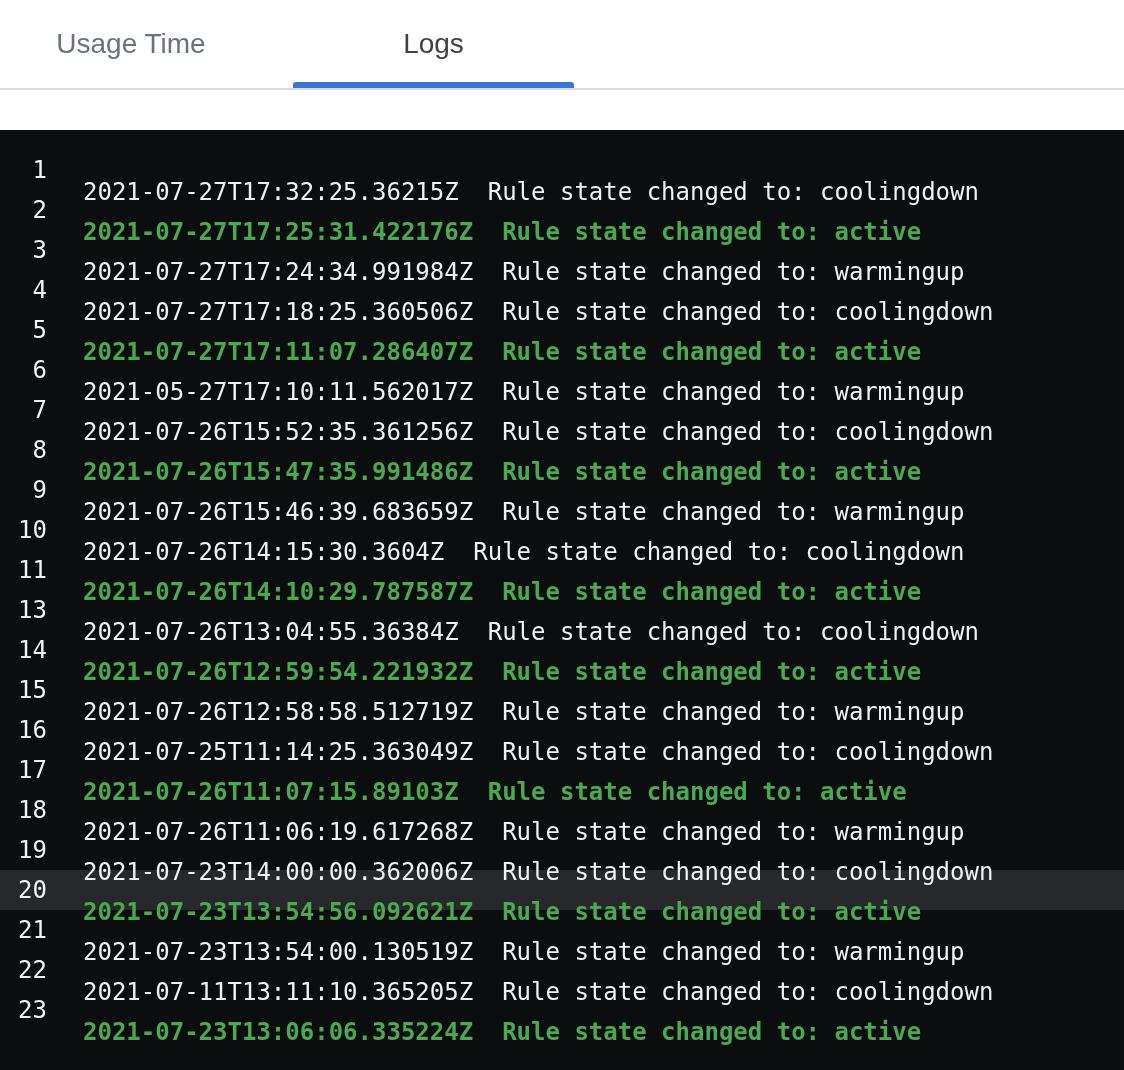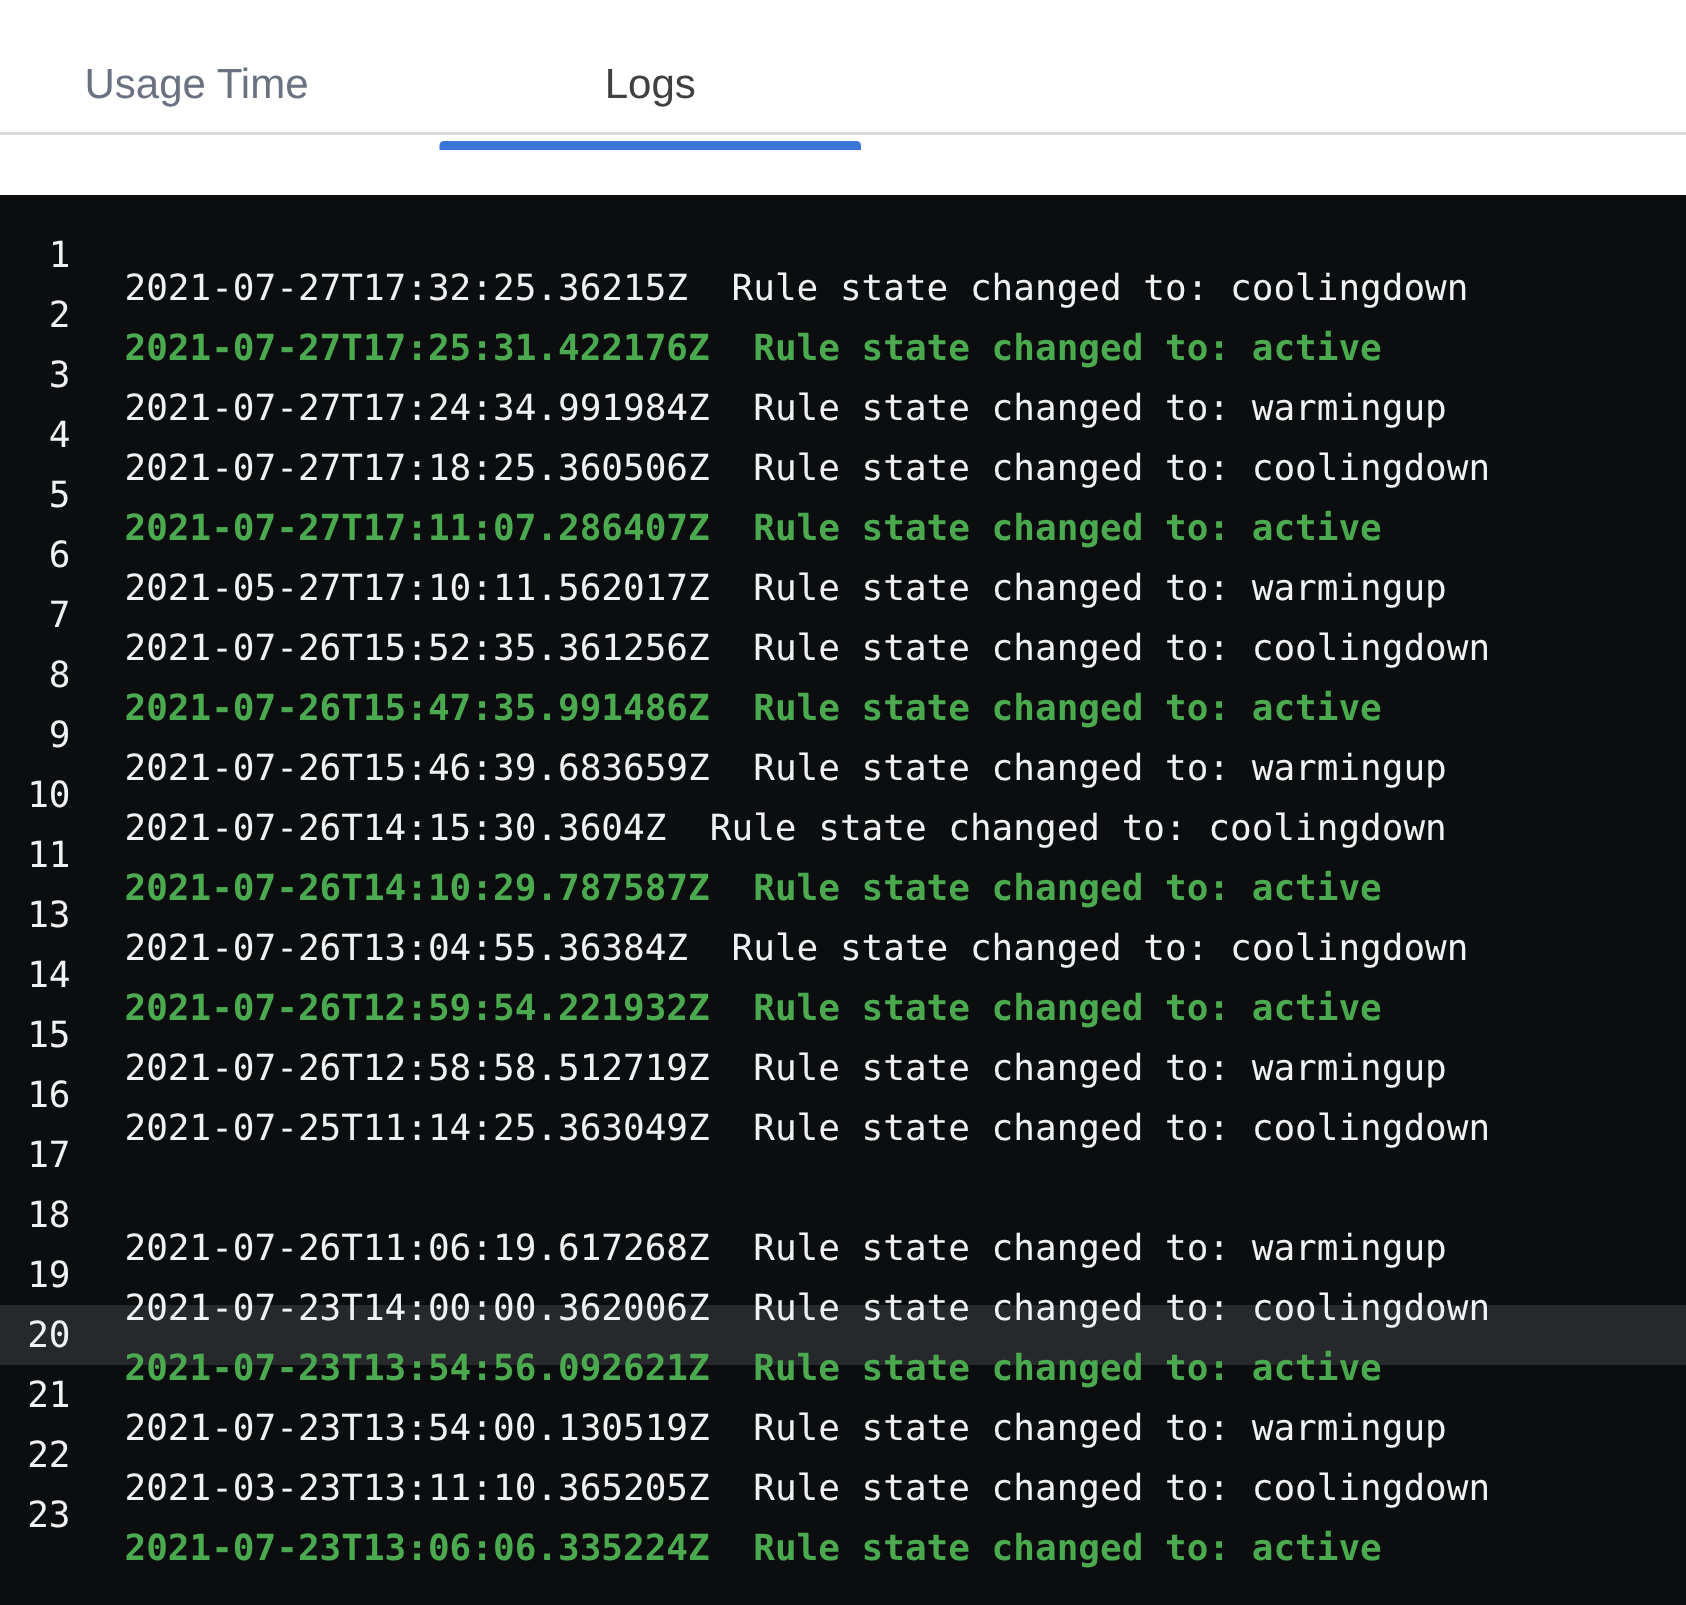--- a/index.html
+++ b/index.html
@@ -18,21 +18,21 @@
 
   
   .tabbar {
     position: relative;
     width: 100%;
     height: 88px;
     background: #ffffff;
   }
   .tab {
     position: absolute;
-    top: 12px;
+    top: 0;
     height: 88px;
     display: flex;
     align-items: center;
     justify-content: center;
     font-size: 28px;
     cursor: pointer;
     user-select: none;
   }
   .tab-usage {
     left: 36px;
@@ -181,40 +181,41 @@
         <div class="log-row state-warmingup">
       <span class="ln">15</span>
       <span class="txt"><span class="ts">2021-07-26T12:58:58.512719Z</span><span class="msg">Rule state changed to: warmingup</span></span>
     </div>
         <div class="log-row state-coolingdown">
       <span class="ln">16</span>
       <span class="txt"><span class="ts">2021-07-25T11:14:25.363049Z</span><span class="msg">Rule state changed to: coolingdown</span></span>
     </div>
         <div class="log-row state-active">
       <span class="ln">17</span>
+      <span class="txt"><span class="ts">2021-07-26T11:07:15.89103Z</span><span class="msg">Rule state changed to: active</span></span>
     </div>
         <div class="log-row state-warmingup">
       <span class="ln">18</span>
       <span class="txt"><span class="ts">2021-07-26T11:06:19.617268Z</span><span class="msg">Rule state changed to: warmingup</span></span>
     </div>
         <div class="log-row state-coolingdown">
       <span class="ln">19</span>
       <span class="txt"><span class="ts">2021-07-23T14:00:00.362006Z</span><span class="msg">Rule state changed to: coolingdown</span></span>
     </div>
         <div class="log-row state-active highlight">
       <span class="ln">20</span>
       <span class="txt"><span class="ts">2021-07-23T13:54:56.092621Z</span><span class="msg">Rule state changed to: active</span></span>
     </div>
         <div class="log-row state-warmingup">
       <span class="ln">21</span>
       <span class="txt"><span class="ts">2021-07-23T13:54:00.130519Z</span><span class="msg">Rule state changed to: warmingup</span></span>
     </div>
         <div class="log-row state-coolingdown">
       <span class="ln">22</span>
-      <span class="txt"><span class="ts">2021-03-23T13:11:10.365205Z</span><span class="msg">Rule state changed to: coolingdown</span></span>
+      <span class="txt"><span class="ts">2021-07-11T13:11:10.365205Z</span><span class="msg">Rule state changed to: coolingdown</span></span>
     </div>
         <div class="log-row state-active">
       <span class="ln">23</span>
       <span class="txt"><span class="ts">2021-07-23T13:06:06.335224Z</span><span class="msg">Rule state changed to: active</span></span>
     </div>
       </div>
   </main>
 
 </div>
 

